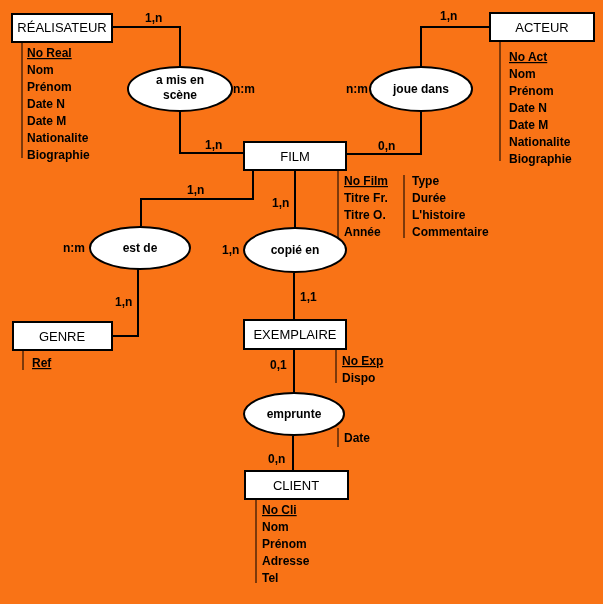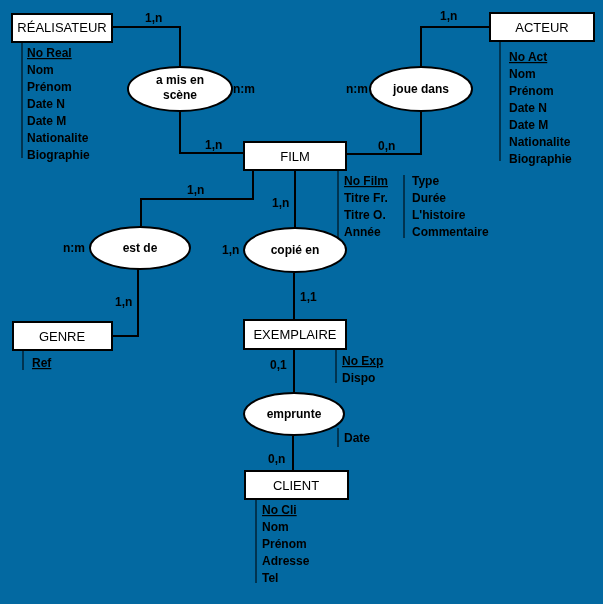--- a/index.html
+++ b/index.html
@@ -1,16 +1,16 @@
 <!DOCTYPE html>
 <html><head>
 <meta charset="utf-8">
 <style>
   html,body{margin:0;padding:0;background:#fff;}
-  #wrap{position:relative;width:603px;height:604px;background:#0369a1;overflow:hidden;}
+  #wrap{position:relative;width:603px;height:604px;background:#f97316;overflow:hidden;}
   svg{position:absolute;left:0;top:0;}
   text{font-family:"Liberation Sans",sans-serif;font-size:12px;font-weight:bold;fill:#000;}
   .ent{font-weight:normal;font-size:13px;}
   .line{stroke:#000;stroke-width:2;fill:none;}
   .thin{stroke:#000;stroke-width:1;fill:none;}
   .box{stroke:#000;stroke-width:2;fill:#fff;}
 </style>
 </head>
 <body>
 

